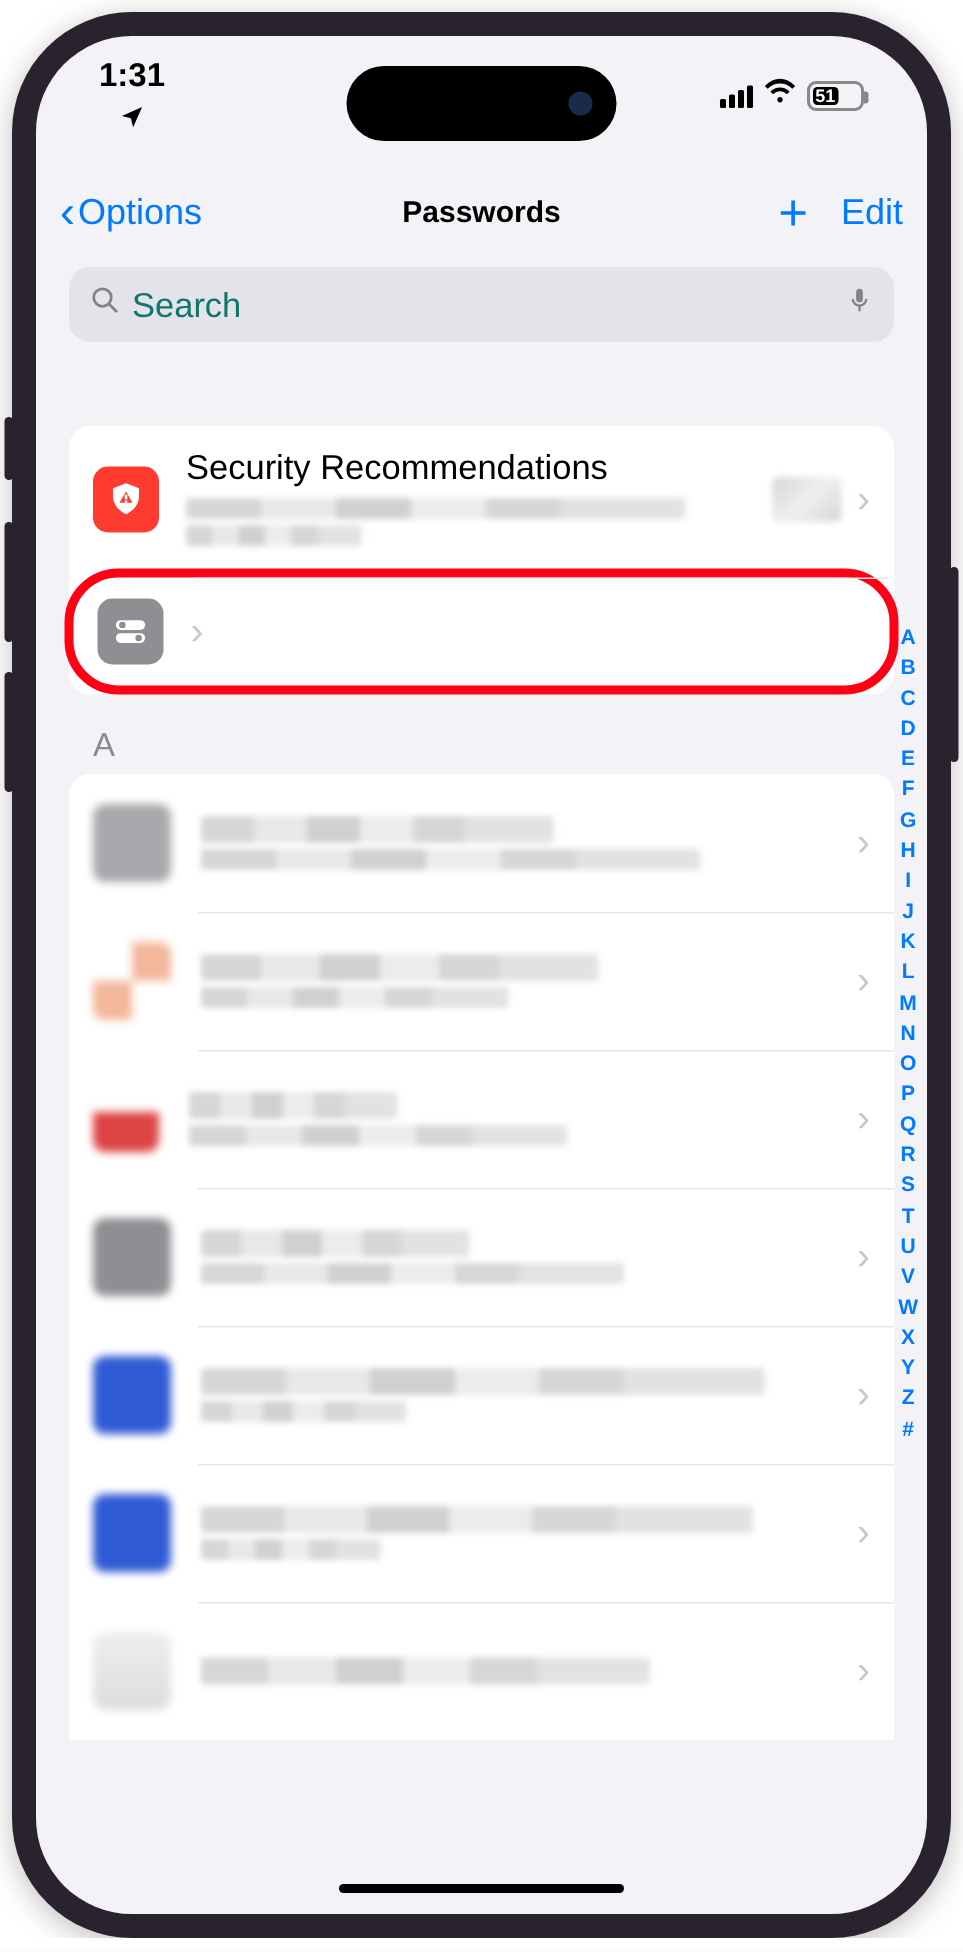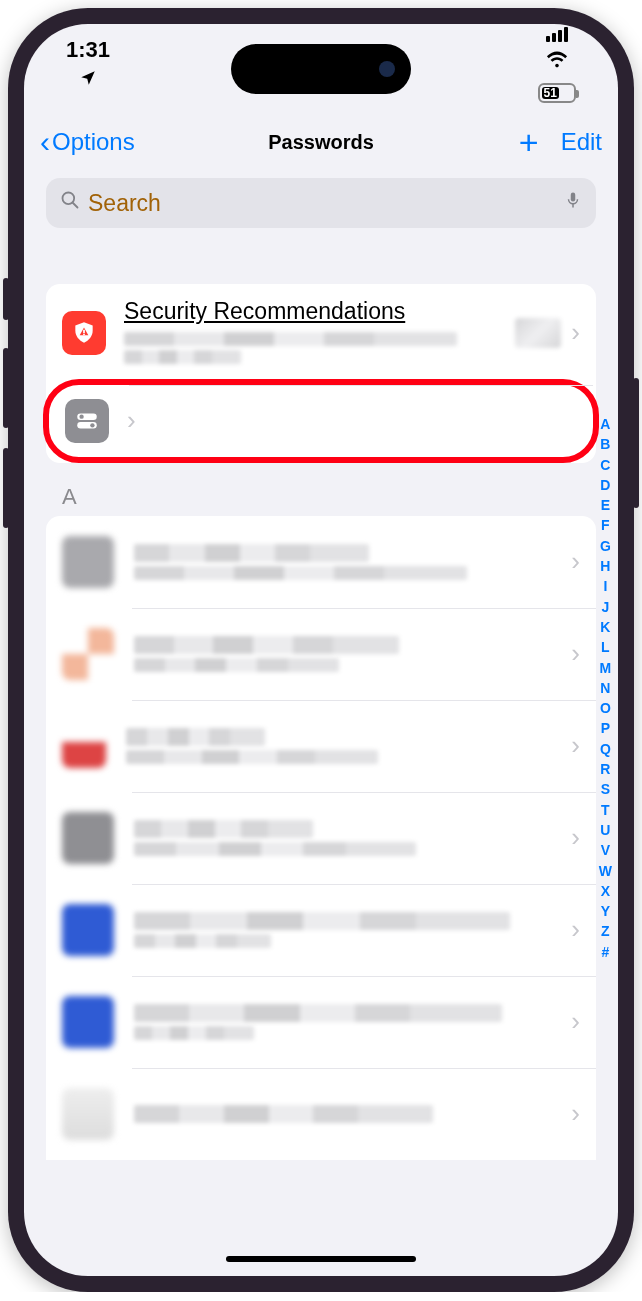--- a/index.html
+++ b/index.html
@@ -62,21 +62,21 @@
     height: 80px;
     display: flex;
     align-items: center;
     justify-content: space-between;
     padding: 0 42px;
     z-index: 10;
     font-size: 22px;
     font-weight: 600;
   }
   .status-left { display: flex; align-items: center; gap: 6px; flex-direction: column; }
-  .status-right { display: flex; align-items: center; gap: 7px; flex-direction: column; }
+  .status-right { display: flex; align-items: center; gap: 7px; }
   .loc-arrow { font-size: 18px; }
   .signal { display: inline-flex; align-items: flex-end; gap: 2px; height: 16px; }
   .signal i { width: 4px; background: #000; display: block; border-radius: 1px; }
   .signal i:nth-child(1){height:6px}.signal i:nth-child(2){height:9px}
   .signal i:nth-child(3){height:12px}.signal i:nth-child(4){height:15px}
   .wifi { font-size: 20px; }
   .batt {
     display: inline-flex; align-items: center;
     border: 2px solid #888; border-radius: 6px;
     padding: 2px; width: 38px; height: 20px; position: relative;
@@ -114,21 +114,21 @@
   .plus { font-size: 34px; font-weight: 300; line-height: 1; }
   
   .search {
     position: absolute;
     top: 154px; left: 22px; right: 22px;
     height: 50px;
     background: #e3e3e9;
     border-radius: 14px;
     display: flex; align-items: center;
     padding: 0 14px;
-    color: #a16207;
+    color: #0f766e;
     font-size: 23px;
   }
   .search-icon { margin-right: 8px; font-size: 22px; }
   .search-ph { flex: 1; }
   .mic { font-size: 22px; color: #828389; }
   
   .content {
     position: absolute;
     top: 230px; bottom: 0; left: 0; right: 0;
     overflow: hidden;
@@ -151,21 +151,21 @@
     background: #e5e5ea;
   }
   .row-icon {
     width: 44px; height: 44px; border-radius: 10px;
     display: flex; align-items: center; justify-content: center;
     margin-right: 18px;
     flex-shrink: 0;
   }
   .ic-red { background: #ff3b30; color:#fff; }
   .ic-gray { background: #8e8e93; color:#fff; }
-  .row-body { flex: 1; min-width: 0; text-decoration: underline; }
+  .row-body { flex: 1; min-width: 0; }
   .row-title { font-size: 23px; color: #000; line-height: 1.2; }
   .row-sub { margin-top: 6px; }
   .row-right { display:flex; align-items:center; gap:10px; color:#c7c7cc; }
   .chevron { font-size: 26px; font-weight: 300; color: #c7c7cc; }
   .blur-line {
     height: 14px; border-radius: 2px;
     background: linear-gradient(90deg,#d6d6d8 0 15%,#e8e8ea 15% 30%,#d0d0d2 30% 45%,#ececee 45% 60%,#d6d6d8 60% 75%,#e2e2e4 75% 100%);
     filter: blur(2px);
     margin: 4px 0;
   }

